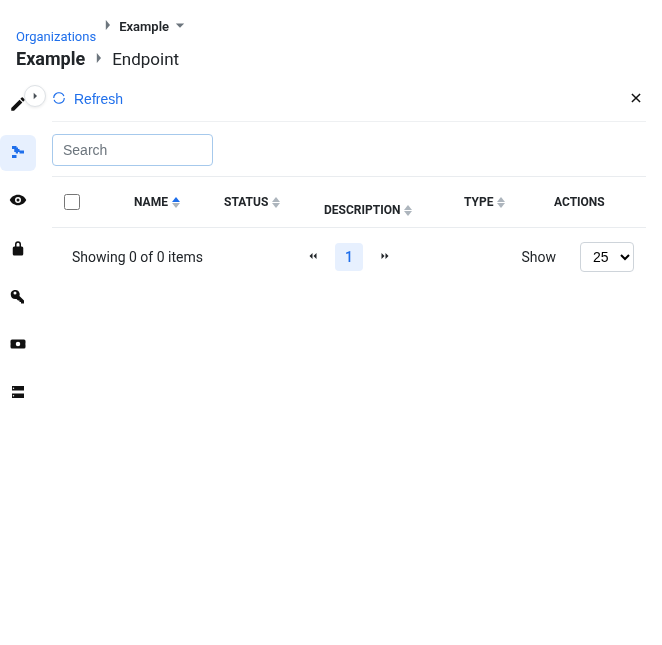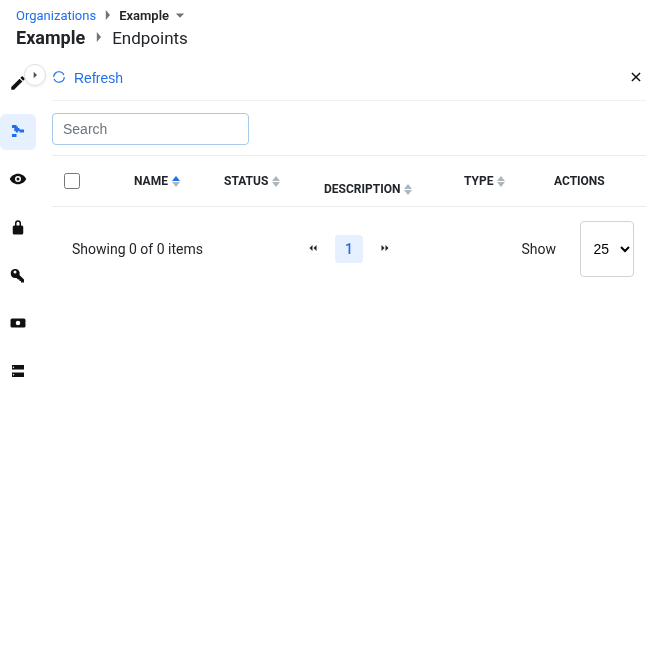--- a/index.html
+++ b/index.html
@@ -21,20 +21,21 @@
       padding: 8px 16px 4px;
       display: flex;
       align-items: center;
       gap: 8px;
       font-size: 13px;
     }
     .bc-link {
       color: #1f6feb;
       text-decoration: none;
       cursor: pointer;
+      margin-top: 21px;
     }
     .bc-sep {
       color: #6c757d;
       font-size: 12px;
     }
     .bc-current {
       color: #212529;
       font-weight: 600;
       display: flex;
       align-items: center;
@@ -166,21 +167,21 @@
     }
     .tb-close svg {
       width: 14px;
       height: 14px;
       fill: #111;
     }
     .search-row {
       padding: 12px 0 10px;
     }
     .search-input {
-      width: 197px;
+      width: 161px;
       padding: 7px 10px;
       border: 1px solid #a6c9ec;
       border-radius: 4px;
       font-size: 14px;
       outline: none;
       color: #495057;
     }
     .search-input::placeholder {
       color: #6c757d;
     }
@@ -278,27 +279,26 @@
       font-weight: 500;
       cursor: pointer;
     }
     .show-group {
       display: flex;
       align-items: center;
       gap: 24px;
       margin-left: auto;
     }
     .show-select {
-      padding: 18px 8px;
+      padding: 5px 8px;
       border: 1px solid #ced4da;
       border-radius: 4px;
       font-size: 14px;
       background: #fff;
       cursor: pointer;
-      text-align: right;
     }
     .pagination-wrapper {
       position: relative;
       display: flex;
       align-items: center;
     }
   </style>
 </head>
 <body>
 
@@ -319,21 +319,21 @@
 
 <div class="sub-header">
   <div class="sub-title-group">
     <div class="sub-title-row">
       <span class="sub-title-bold">Example</span>
       <span class="bc-sep">
         <svg viewBox="0 0 8 12" width="7" height="10">
             <path d="M2 0l5 6-5 6V0z" fill="#6c757d"></path>
           </svg>
       </span>
-      <span class="sub-title-section">Endpoints</span>
+      <span class="sub-title-section">Endpoint</span>
     </div>
   </div>
 </div>
 
 <div class="layout">
   <div class="sidebar">
     <div class="sidebar-collapse-btn">
       <svg viewBox="0 0 8 12">
           <path d="M2 1l5 5-5 5V1z"></path>
         </svg>

